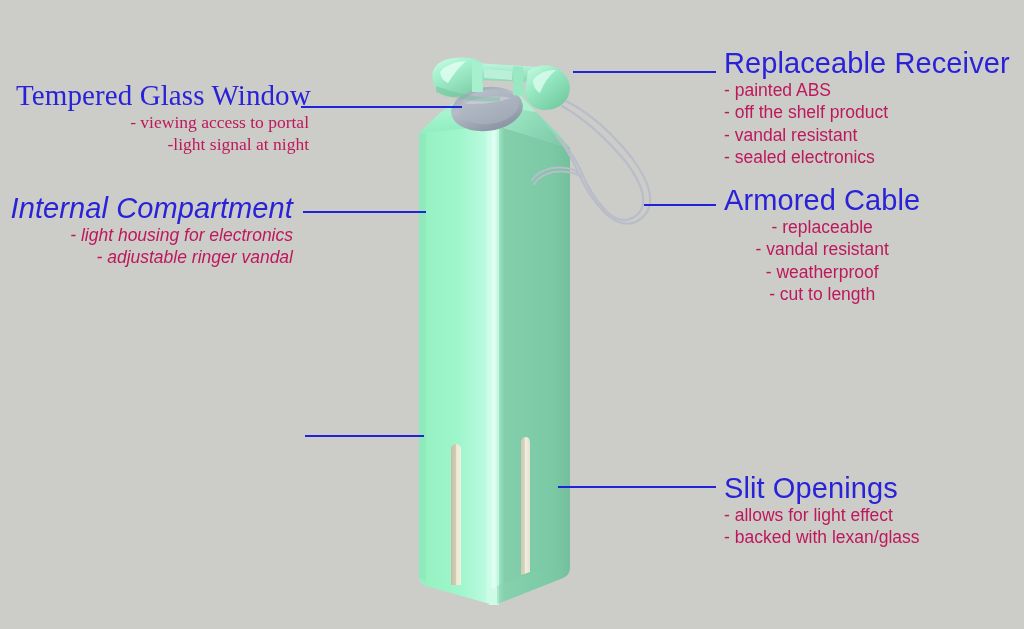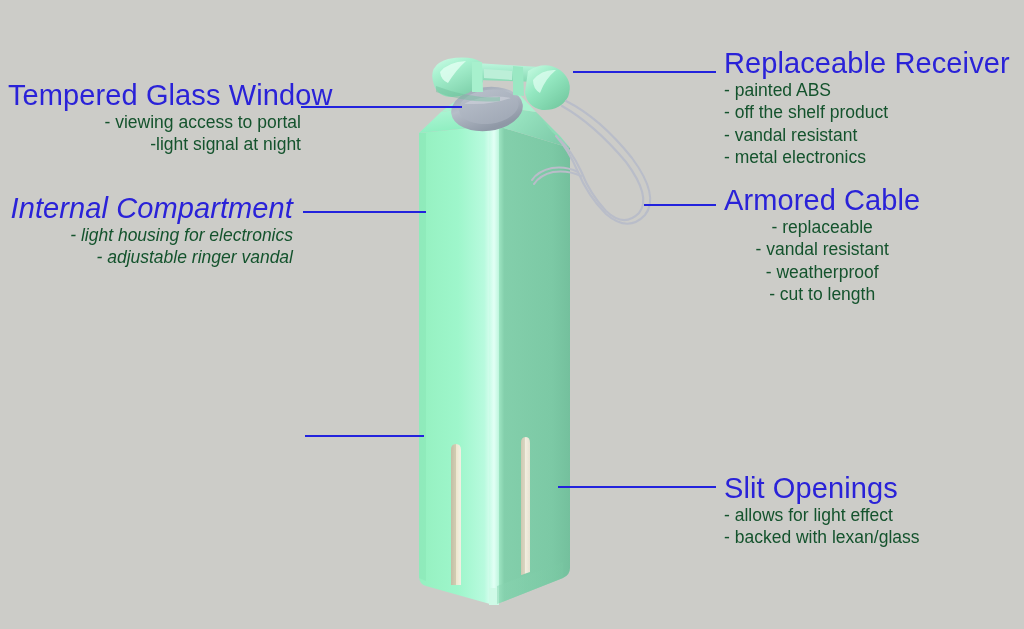--- a/index.html
+++ b/index.html
@@ -31,21 +31,21 @@
     color: #2a22d8;
     font-weight: normal;
     letter-spacing: 0.1px;
   }
   .annot .abullets {
     margin-top: 1px;
   }
   .annot .abullet {
     font-size: 17.5px;
     line-height: 22.3px;
-    color: #14532d;
+    color: #be185d;
   }
   .left-annot { text-align: right; }
   .right-annot { text-align: left; }
 
   
   #art {
     position: absolute;
     left: 0; top: 0;
   }
 </style>
@@ -183,21 +183,21 @@
     <g stroke="#2222dd" stroke-width="2" fill="none">
       <line x1="301" y1="107" x2="462" y2="107"></line>
       <line x1="303" y1="212" x2="426" y2="212"></line>
       <line x1="305" y1="436" x2="424" y2="436"></line>
       <line x1="573" y1="72" x2="716" y2="72"></line>
       <line x1="644" y1="205" x2="716" y2="205"></line>
       <line x1="558" y1="487" x2="716" y2="487"></line>
     </g>
   </svg>
 
-  <div class="annot left-annot" style="left:8px; top:80px; width:293px;">
+  <div class="annot left-annot" style="left:16px; top:80px; width:293px;font-family:Liberation Serif, serif;">
     <div class="atitle">Tempered Glass Window</div>
     <div class="abullets">
       <div class="abullet">- viewing access to portal</div>
       <div class="abullet">-light signal at night</div>
     </div>
   </div>
 
   <div class="annot left-annot" style="left:0; top:193px; width:293px;font-style:italic;">
     <div class="atitle">Internal Compartment</div>
     <div class="abullets">
@@ -206,21 +206,21 @@
     </div>
   </div>
 
 
   <div class="annot right-annot" style="left:724px; top:48px;">
     <div class="atitle">Replaceable Receiver</div>
     <div class="abullets">
       <div class="abullet">- painted ABS</div>
       <div class="abullet">- off the shelf product</div>
       <div class="abullet">- vandal resistant</div>
-      <div class="abullet">- metal electronics</div>
+      <div class="abullet">- sealed electronics</div>
     </div>
   </div>
 
   <div class="annot right-annot" style="left:724px; top:185px;text-align:center;">
     <div class="atitle">Armored Cable</div>
     <div class="abullets">
       <div class="abullet">- replaceable</div>
       <div class="abullet">- vandal resistant</div>
       <div class="abullet">- weatherproof</div>
       <div class="abullet">- cut to length</div>

